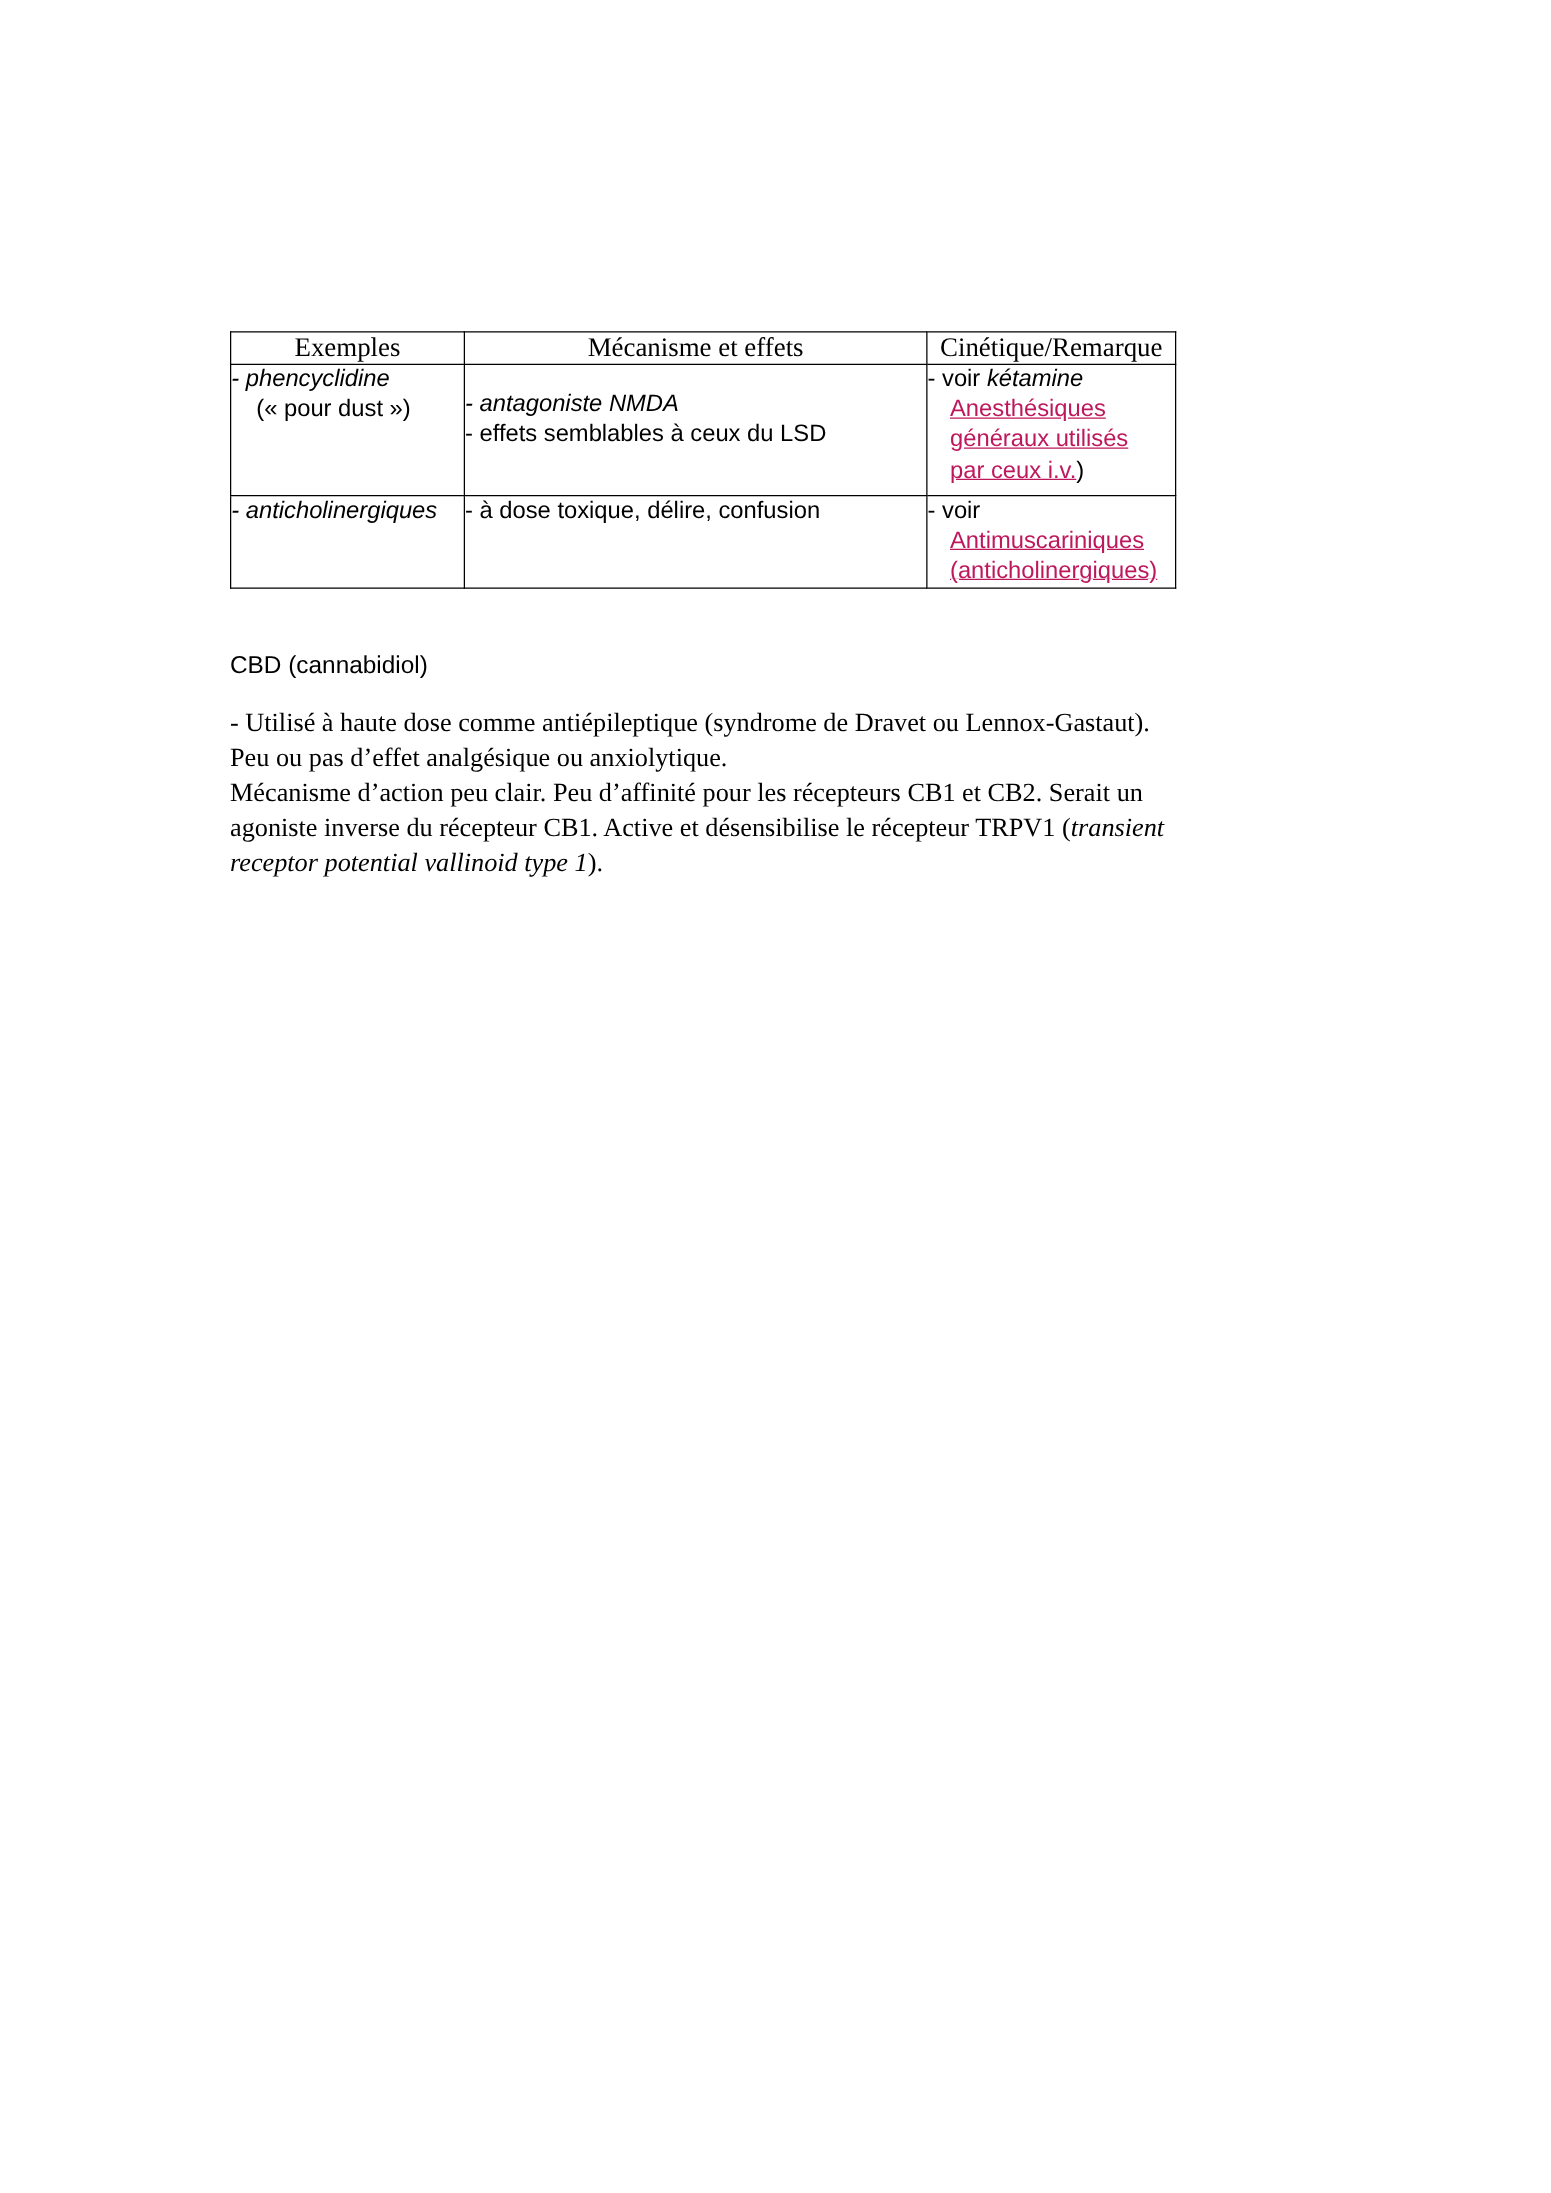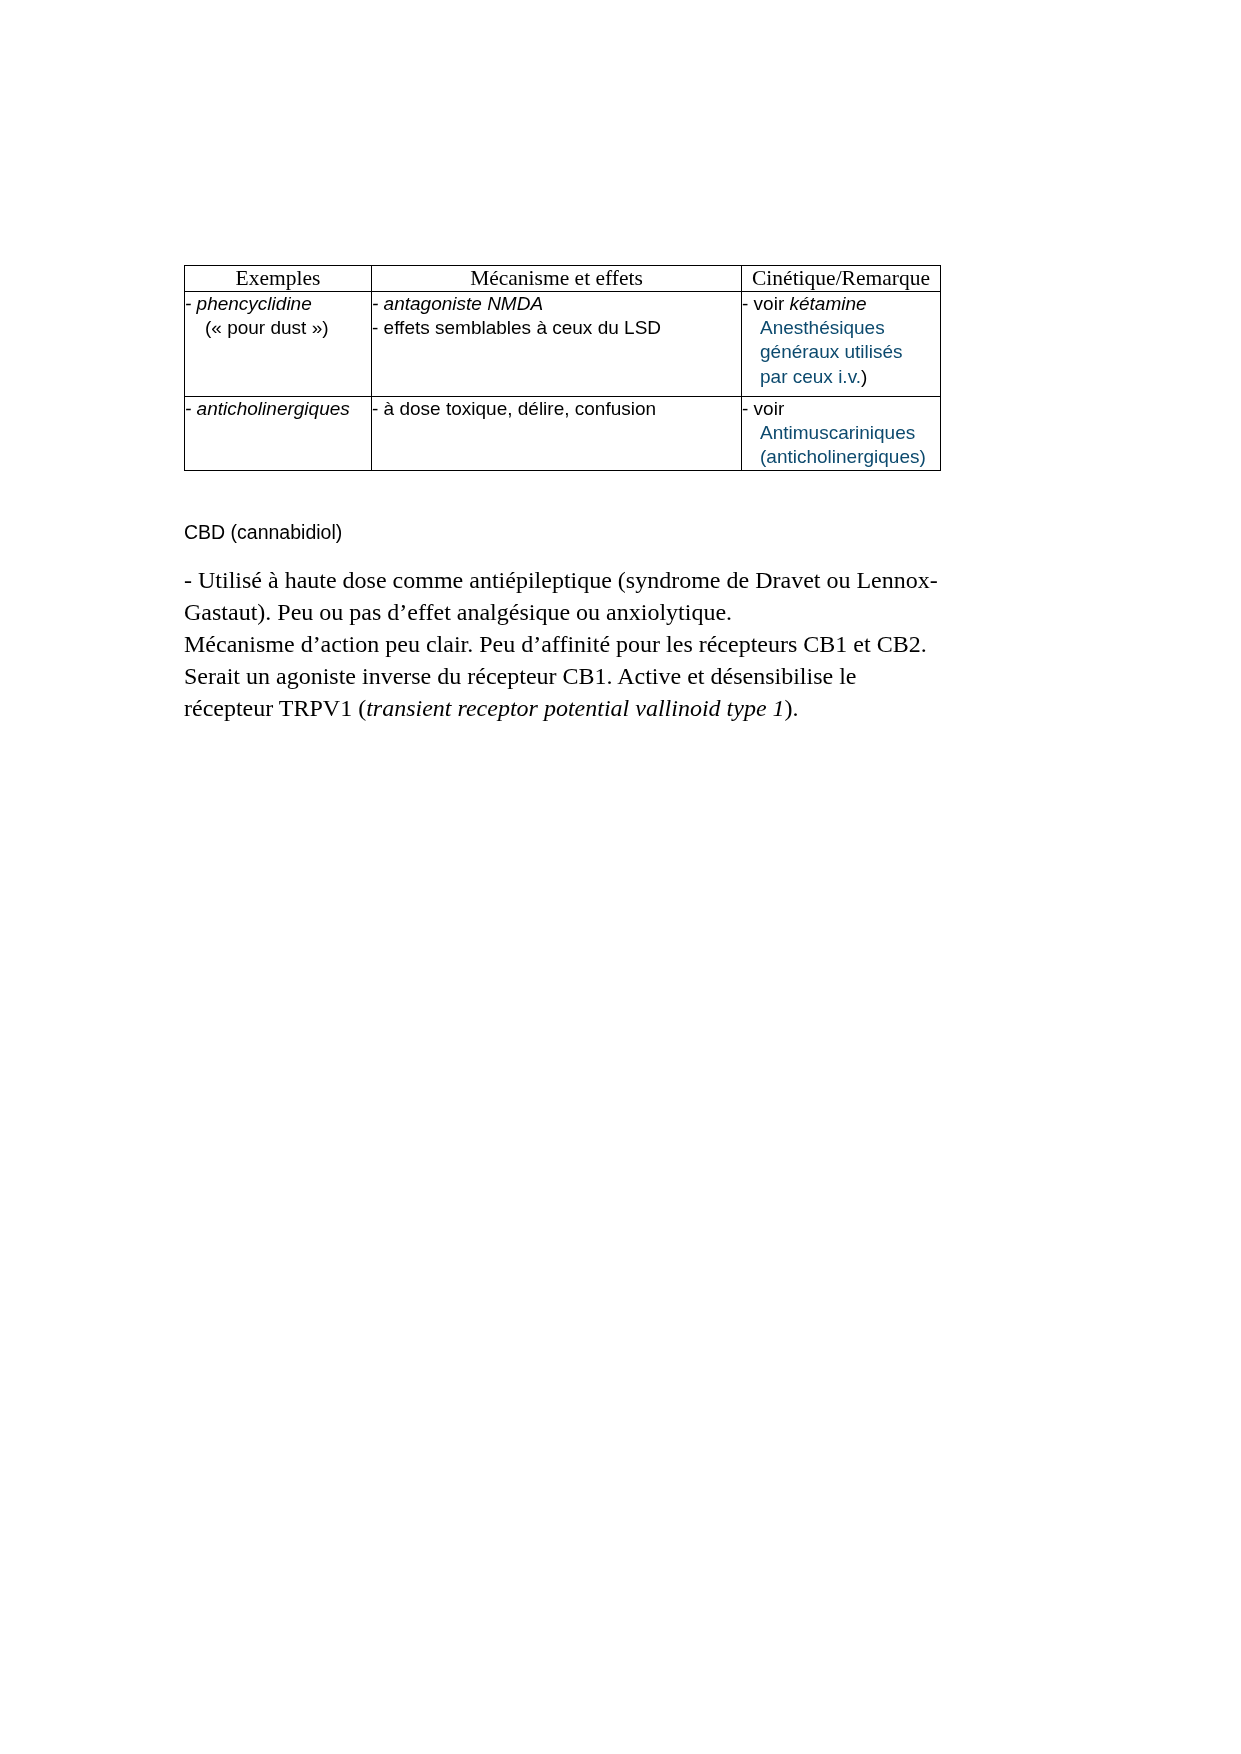--- a/index.html
+++ b/index.html
@@ -66,21 +66,22 @@
   .col1 { width: 186px; }
   .col2 { width: 369px; }
   .col3 { width: 198px; }
 
   .row1 td { height: 104px; }
   .row2 td { height: 66px; }
 
   .ital { font-style: italic; }
   .indent-1 { display: block; padding-left: 20px; }
   .lnk {
-    color: #0c4a6e;
+    color: #be185d;
+    text-decoration: underline;
   }
   .lnk-block {
     display: block;
     padding-left: 18px;
   }
 
   
   .section-heading {
     position: absolute;
     top: 520px;
@@ -88,21 +89,21 @@
     font-family: "Liberation Sans", "DejaVu Sans", sans-serif;
     font-size: 19.5px;
     line-height: 1.3;
   }
   .body-para {
     position: absolute;
     top: 565px;
     left: 184px;
     width: 760px;
     font-family: "Liberation Serif", "DejaVu Serif", serif;
-    font-size: 24px;
+    font-size: 21px;
     line-height: 1.33;
     text-align: left;
   }
   .body-para p { margin: 0; }
 </style>
 </head>
 <body>
 
 <div class="page">
 
@@ -116,21 +117,21 @@
           <th class="col-head col3">Cinétique/Remarque</th>
         </tr>
       </thead>
       <tbody>
         <tr class="row1">
           <td class="cell col1">
             <span class="ital">- phencyclidine</span>
             <span class="indent-1">(« pour dust »)</span>
           </td>
           <td class="cell col2">
-            <span class="ital" style="display:block;">- antagoniste NMDA</span>
+            <span class="ital" style="display:block;margin-top:20px;">- antagoniste NMDA</span>
             <span style="display:block;">- effets semblables à ceux du LSD</span>
           </td>
           <td class="cell col3">
             <span>- voir </span><span class="ital">kétamine</span>
             <span class="lnk lnk-block">Anesthésiques</span>
             <span class="lnk lnk-block">généraux utilisés</span>
             <span class="lnk-block"><span class="lnk">par ceux i.v.</span><span>)</span></span>
           </td>
         </tr>
         <tr class="row2">

